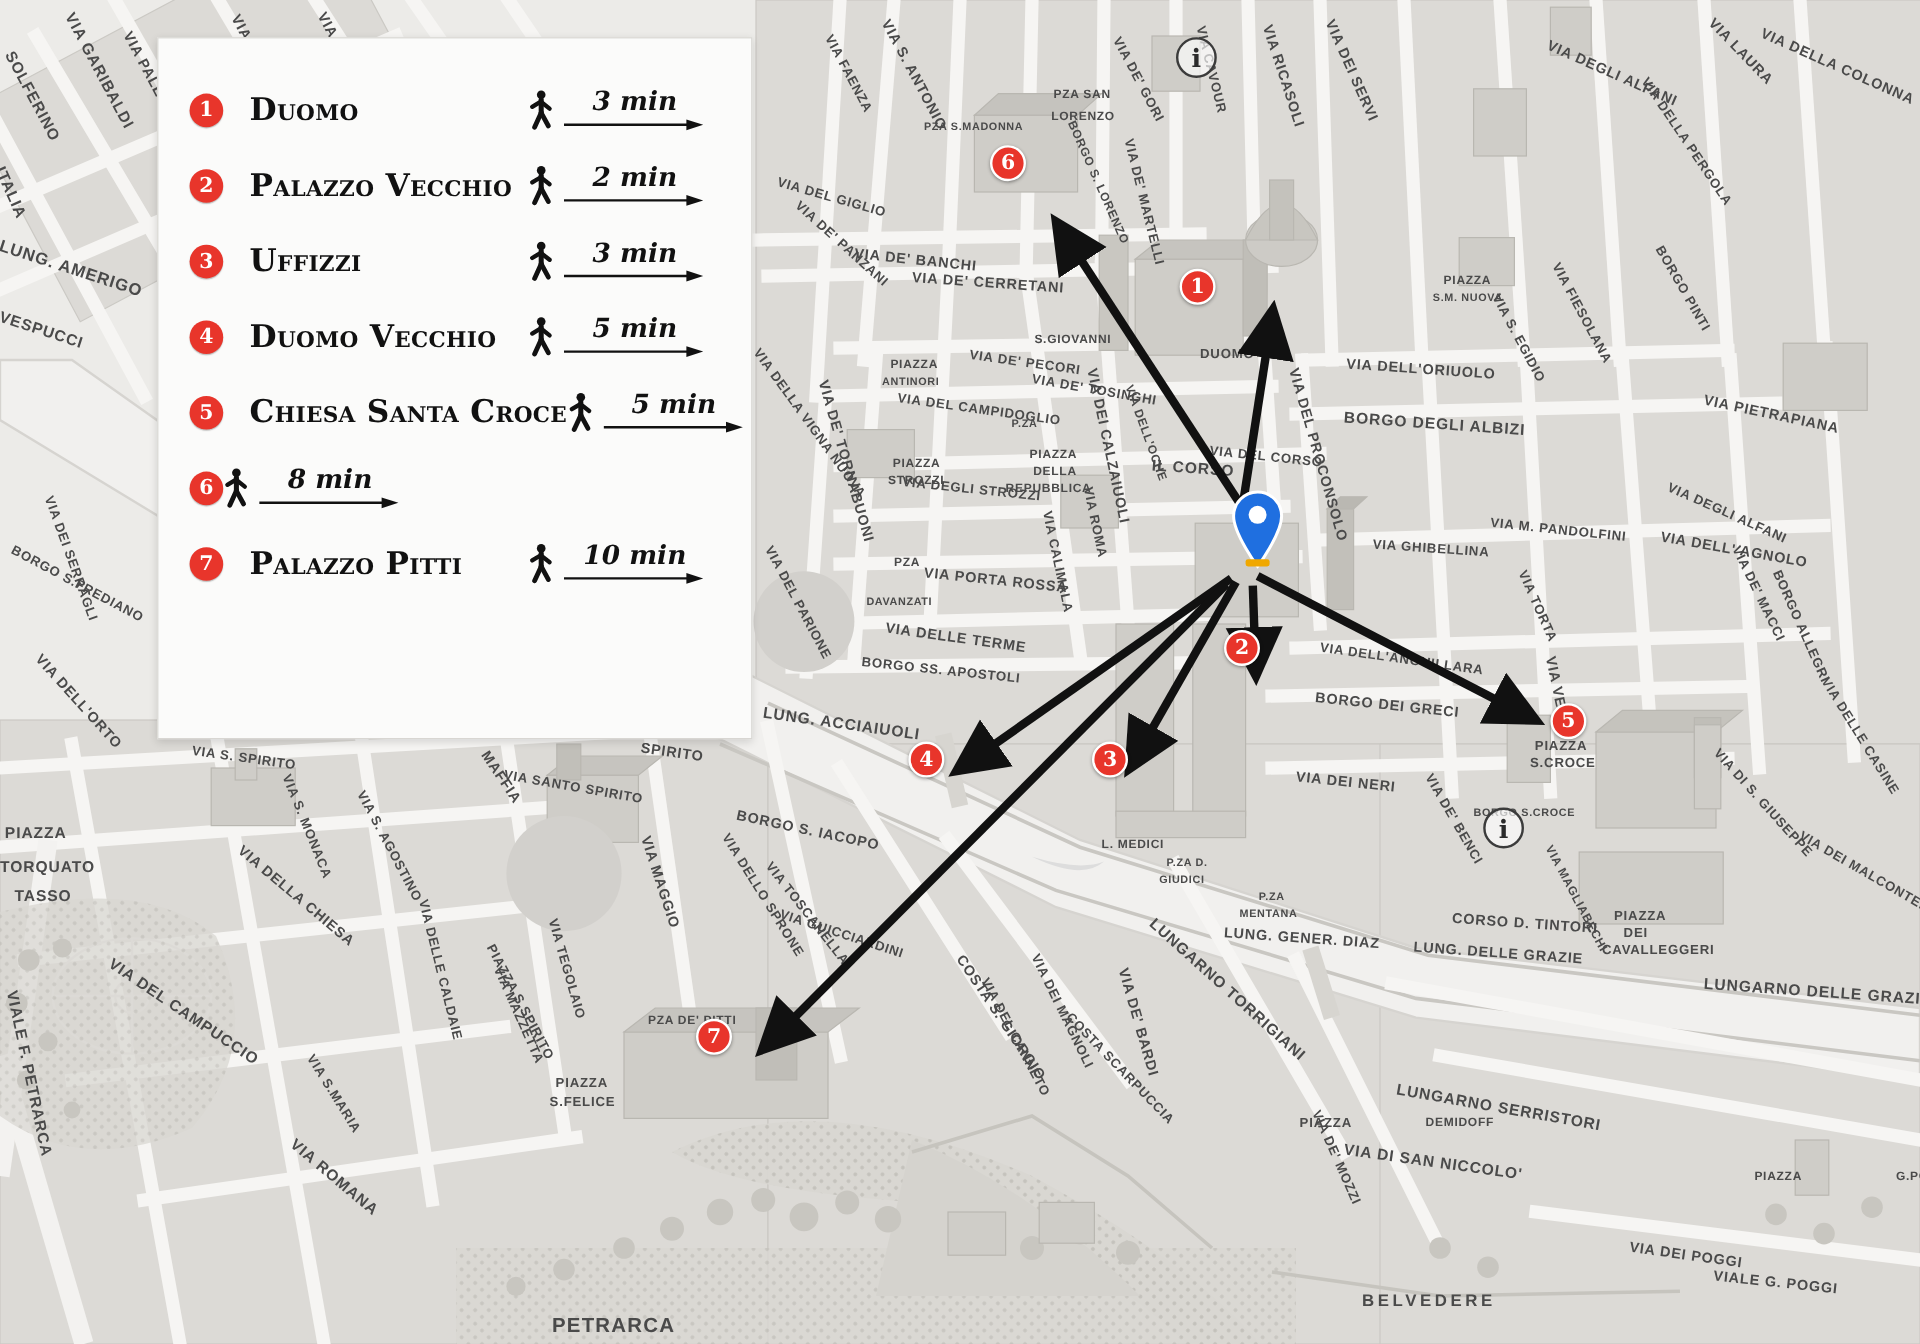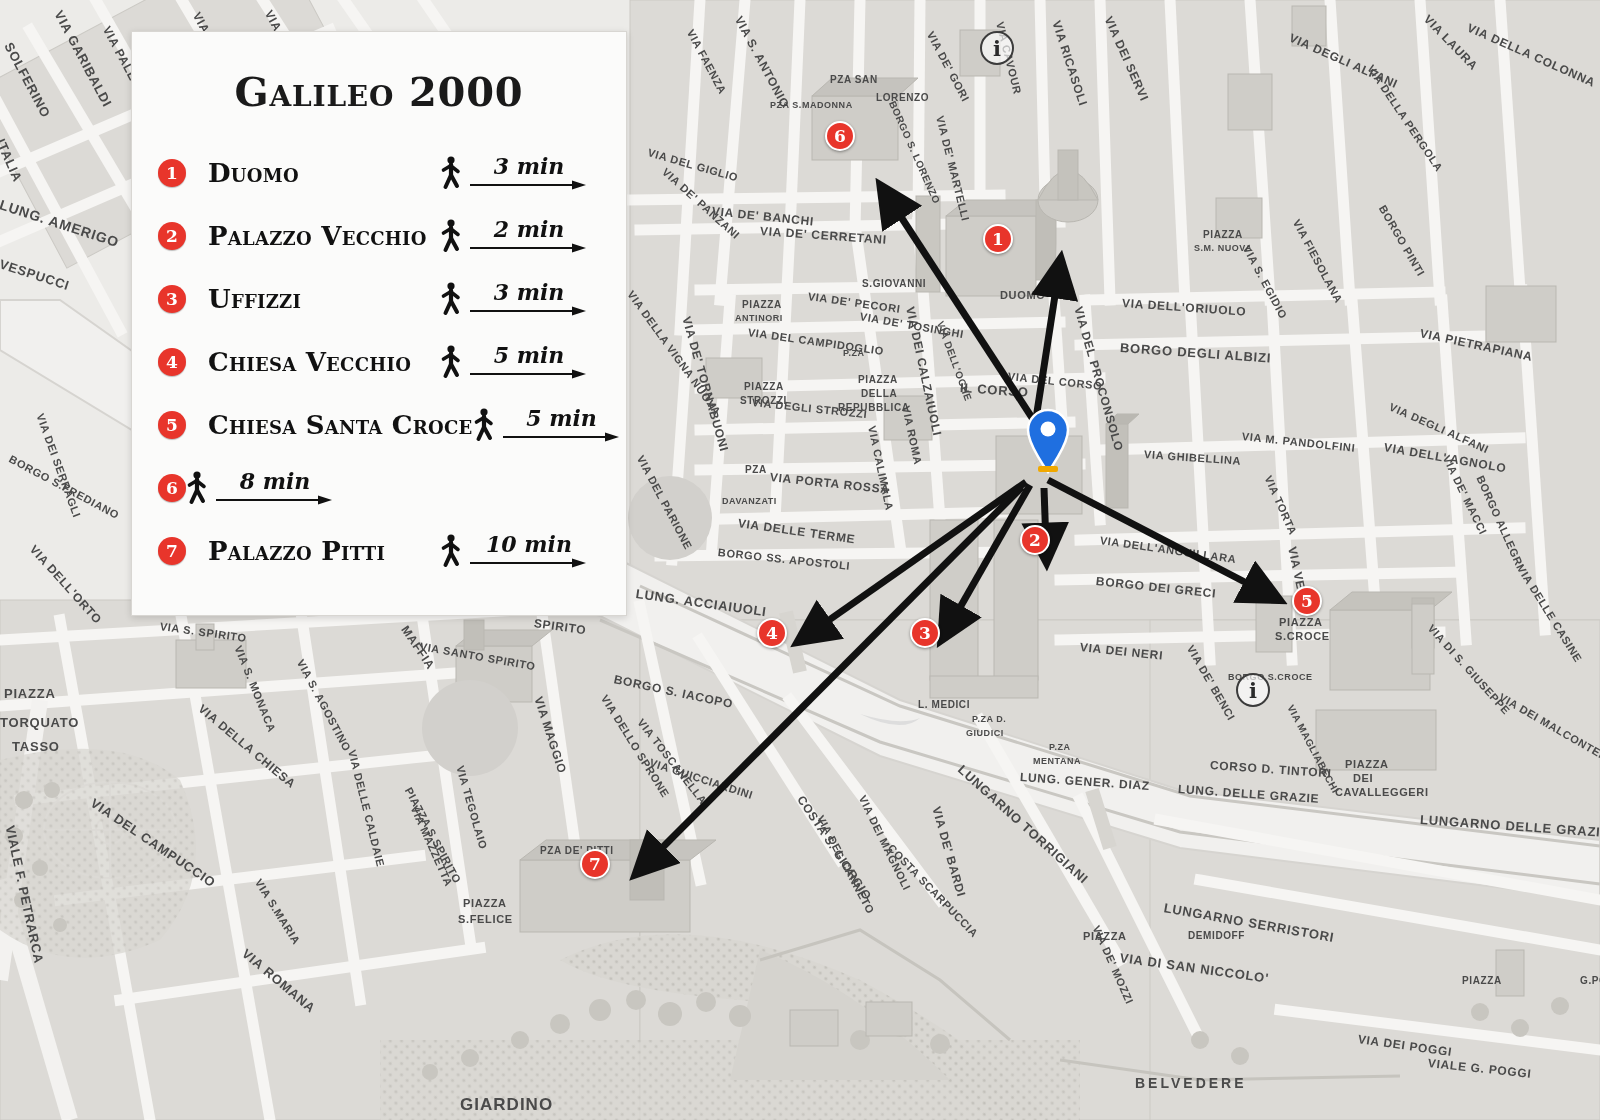--- a/index.html
+++ b/index.html
@@ -503,27 +503,27 @@
       <div class="street-label" style="left: 4px; top: 686px; font-size: 13px; transform: rotate(0deg);">PIAZZA</div>
       <div class="street-label" style="left: 0px; top: 715px; font-size: 13px; transform: rotate(0deg);">TORQUATO</div>
       <div class="street-label" style="left: 12px; top: 739px; font-size: 13px; transform: rotate(0deg);">TASSO</div>
       <div class="street-label" style="left: 463px; top: 897px; font-size: 11px; transform: rotate(0deg);">PIAZZA</div>
       <div class="street-label" style="left: 458px; top: 913px; font-size: 11px; transform: rotate(0deg);">S.FELICE</div>
       <div class="street-label" style="left: 1279px; top: 616px; font-size: 11px; transform: rotate(0deg);">PIAZZA</div>
       <div class="street-label" style="left: 1275px; top: 630px; font-size: 11px; transform: rotate(0deg);">S.CROCE</div>
       <div class="street-label" style="left: 1345px; top: 758px; font-size: 11px; transform: rotate(0deg);">PIAZZA</div>
       <div class="street-label" style="left: 1353px; top: 772px; font-size: 11px; transform: rotate(0deg);">DEI</div>
       <div class="street-label" style="left: 1335px; top: 786px; font-size: 11px; transform: rotate(0deg);">CAVALLEGGERI</div>
-      <div class="street-label" style="left: 460px; top: 1095px; font-size: 17px; transform: rotate(0deg);">GIARDINO</div>
+      <div class="street-label" style="left: 460px; top: 1095px; font-size: 17px; transform: rotate(0deg);">PETRARCA</div>
       <div class="street-label" style="left: 1083px; top: 930px; font-size: 11px; transform: rotate(0deg);">PIAZZA</div>
       <div class="street-label" style="left: 1188px; top: 930px; font-size: 10px; transform: rotate(0deg);">DEMIDOFF</div>
       <div class="street-label" style="left: 1462px; top: 975px; font-size: 10px; transform: rotate(0deg);">PIAZZA</div>
       <div class="street-label" style="left: 1580px; top: 975px; font-size: 10px; transform: rotate(0deg);">G.POGGI</div>
       <div class="street-label" style="left: 770px; top: 100px; font-size: 9px; transform: rotate(0deg);">PZA S.MADONNA</div>
-      <div class="street-label" style="left: 830px; top: 74px; font-size: 10px; transform: rotate(0deg);">PZA SAN</div>
+      <div class="street-label" style="left: 878px; top: 74px; font-size: 10px; transform: rotate(0deg);">PZA SAN</div>
       <div class="street-label" style="left: 876px; top: 92px; font-size: 10px; transform: rotate(0deg);">LORENZO</div>
       <div class="street-label" style="left: 1203px; top: 229px; font-size: 10px; transform: rotate(0deg);">PIAZZA</div>
       <div class="street-label" style="left: 1194px; top: 243px; font-size: 9px; transform: rotate(0deg);">S.M. NUOVA</div>
       <div class="street-label" style="left: 742px; top: 299px; font-size: 10px; transform: rotate(0deg);">PIAZZA</div>
       <div class="street-label" style="left: 735px; top: 313px; font-size: 9px; transform: rotate(0deg);">ANTINORI</div>
       <div class="street-label" style="left: 744px; top: 381px; font-size: 10px; transform: rotate(0deg);">PIAZZA</div>
       <div class="street-label" style="left: 740px; top: 395px; font-size: 10px; transform: rotate(0deg);">STROZZI</div>
       <div class="street-label" style="left: 745px; top: 464px; font-size: 10px; transform: rotate(0deg);">PZA</div>
       <div class="street-label" style="left: 722px; top: 478px; font-size: 9px; transform: rotate(0deg); margin-top: 18px;">DAVANZATI</div>
       <div class="street-label" style="left: 858px; top: 374px; font-size: 10px; transform: rotate(0deg);">PIAZZA</div>
@@ -572,21 +572,20 @@
     <circle cx="22" cy="21" r="7.5" fill="#ffffff"></circle>
     <rect x="12" y="58" width="20" height="6" rx="2" fill="#f0a800"></rect>
   </svg>
 
   <div id="info-layer">
       <div class="info-circle" style="left: 980px; top: 31px;">i</div>
       <div class="info-circle" style="left: 1236px; top: 673px;">i</div>
     </div>
 
   <div id="legend">
-    <div id="legend-title">Galileo 2000</div>
     <div id="legend-rows">
         <div class="legend-row">
     <div class="badge">1</div>
     <div class="poi-name">Duomo</div>
     <div class="walk-wrap">
       <svg class="walk-icon" viewBox="0 0 22 34">
   <circle cx="11" cy="4" r="3.6" fill="#111"></circle>
   <path d="M11,8 L11,19" stroke="#111" stroke-width="4.2" stroke-linecap="round"></path>
   <path d="M11,9.5 L3.5,14" stroke="#111" stroke-width="3.6" stroke-linecap="round"></path>
   <path d="M11,10 L18,15.5" stroke="#111" stroke-width="3.6" stroke-linecap="round"></path>
@@ -639,21 +638,21 @@
         <div class="time-text">3 min</div>
         <svg class="time-arrow" viewBox="0 0 118 12" preserveAspectRatio="none">
   <path d="M0,5 L104,5" stroke="#111" stroke-width="2"></path>
   <path d="M102,0.5 L116,5 L102,9.5 Z" fill="#111"></path>
 </svg>
       </div>
     </div>
         </div>
         <div class="legend-row">
     <div class="badge">4</div>
-    <div class="poi-name">Chiesa Vecchio</div>
+    <div class="poi-name">Duomo Vecchio</div>
     <div class="walk-wrap">
       <svg class="walk-icon" viewBox="0 0 22 34">
   <circle cx="11" cy="4" r="3.6" fill="#111"></circle>
   <path d="M11,8 L11,19" stroke="#111" stroke-width="4.2" stroke-linecap="round"></path>
   <path d="M11,9.5 L3.5,14" stroke="#111" stroke-width="3.6" stroke-linecap="round"></path>
   <path d="M11,10 L18,15.5" stroke="#111" stroke-width="3.6" stroke-linecap="round"></path>
   <path d="M11,19 L5.5,31" stroke="#111" stroke-width="4" stroke-linecap="round"></path>
   <path d="M11,19 L17,30" stroke="#111" stroke-width="4" stroke-linecap="round"></path>
 </svg>
       <div class="time-col">

